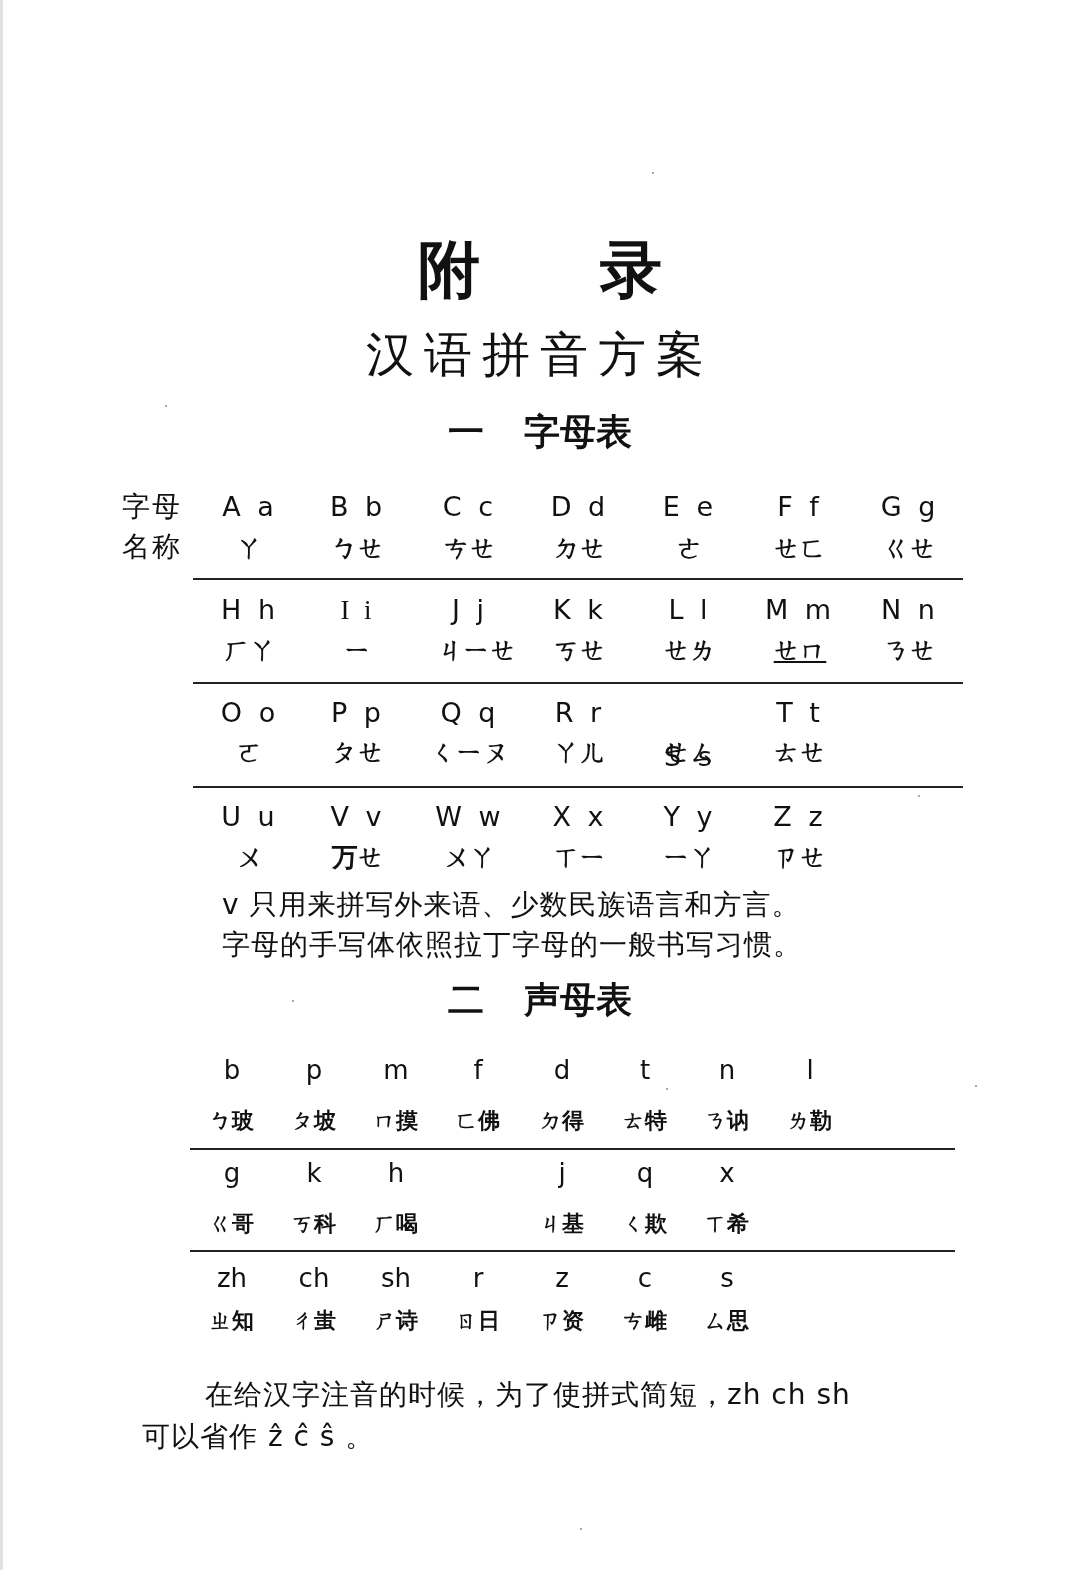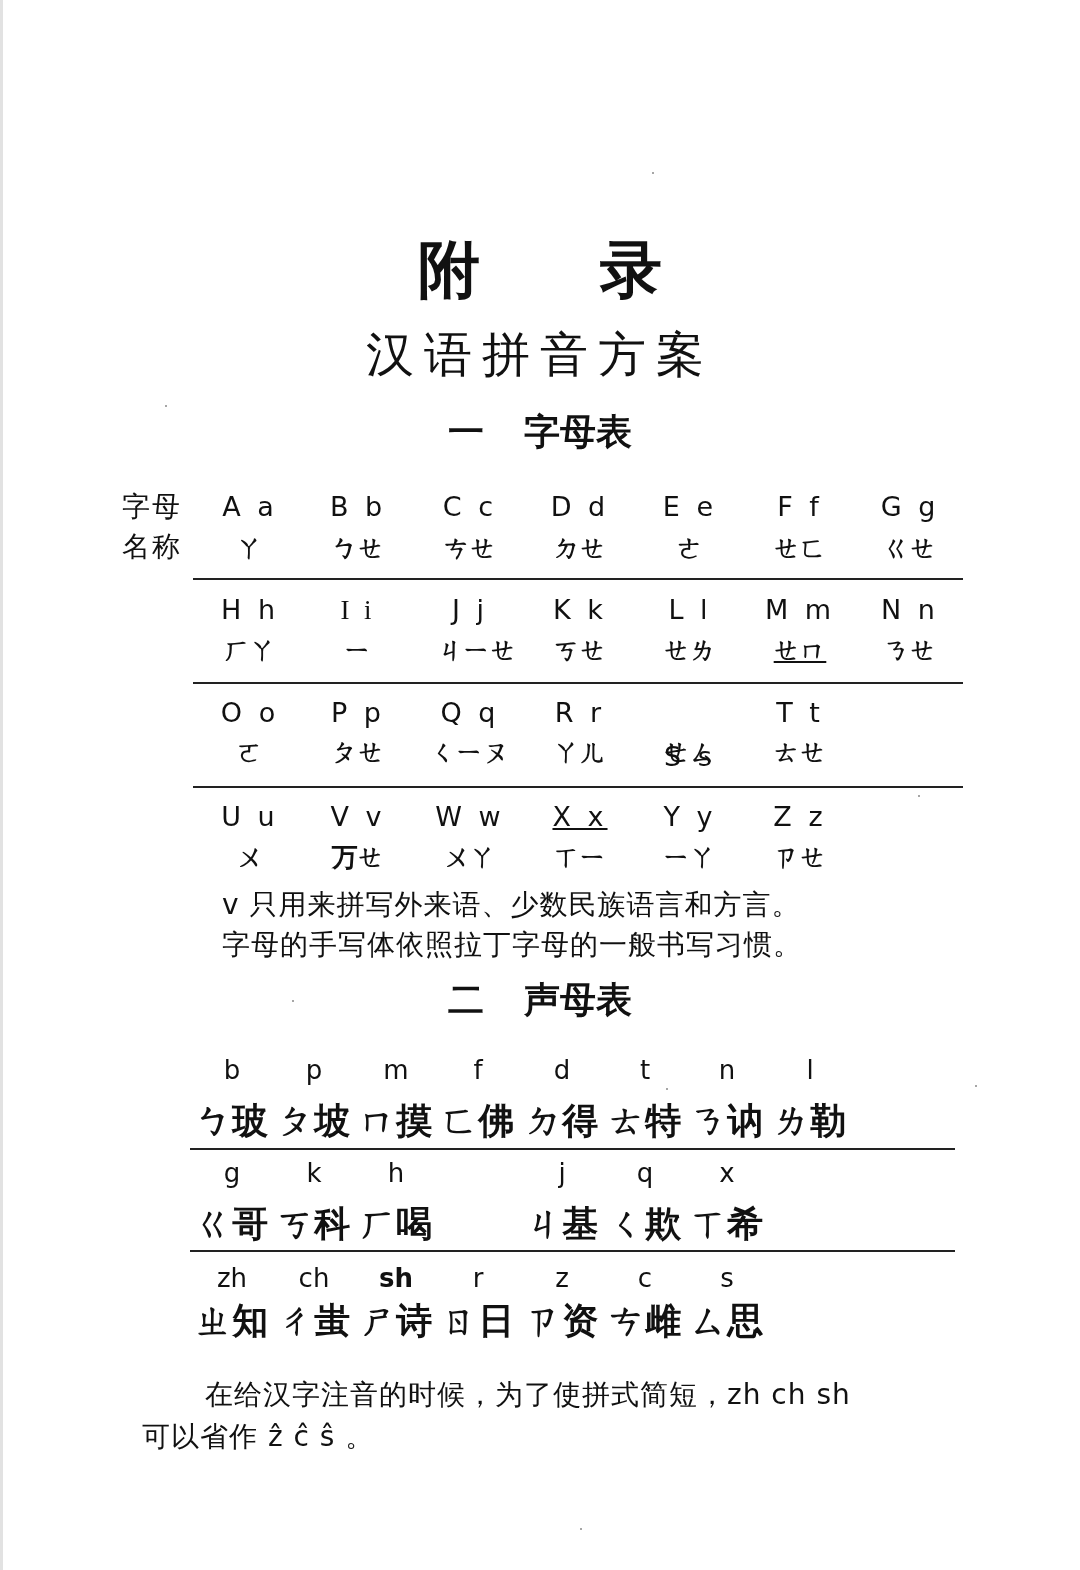--- a/index.html
+++ b/index.html
@@ -93,21 +93,21 @@
       width: 80px;
       text-align: center;
       font-family: "DejaVu Sans", "Liberation Sans", sans-serif;
       font-size: 26px;
       line-height: 34px;
     }
     .init-zh {
       width: 84px;
       text-align: center;
       font-family: "DejaVu Sans", "Liberation Sans", sans-serif;
-      font-size: 36px;
+      font-size: 22px;
       line-height: 36px;
       font-weight: bold;
     }
 
     .para {
       font-family: "DejaVu Sans", "Liberation Sans", sans-serif;
       font-size: 28px;
       line-height: 38px;
       letter-spacing: 1px;
     }
@@ -176,21 +176,21 @@
     <div class="abs cell letter" style="left: 635px; top: 692px; margin-top: 48px;">S s</div>
     <div class="abs cell zhuyin" style="left: 635px; top: 735px;">ㄝㄙ</div>
     <div class="abs cell letter" style="left: 745px; top: 696px;">T t</div>
     <div class="abs cell zhuyin" style="left: 745px; top: 735px;">ㄊㄝ</div>
     <div class="abs cell letter" style="left: 195px; top: 800px;">U u</div>
     <div class="abs cell zhuyin" style="left: 195px; top: 840px;">ㄨ</div>
     <div class="abs cell letter" style="left: 303px; top: 800px;">V v</div>
     <div class="abs cell zhuyin" style="left: 303px; top: 840px;">ㄪㄝ</div>
     <div class="abs cell letter" style="left: 415px; top: 800px;">W w</div>
     <div class="abs cell zhuyin" style="left: 415px; top: 840px;">ㄨㄚ</div>
-    <div class="abs cell letter" style="left: 525px; top: 800px; text-decoration: underline;">X x</div>
+    <div class="abs cell letter" style="left: 525px; top: 800px;">X x</div>
     <div class="abs cell zhuyin" style="left: 525px; top: 840px;">ㄒㄧ</div>
     <div class="abs cell letter" style="left: 635px; top: 800px;">Y y</div>
     <div class="abs cell zhuyin" style="left: 635px; top: 840px;">ㄧㄚ</div>
     <div class="abs cell letter" style="left: 745px; top: 800px;">Z z</div>
     <div class="abs cell zhuyin" style="left: 745px; top: 840px;">ㄗㄝ</div>
     <div class="abs rule" style="left: 193px; width: 770px; top: 578px;"></div>
     <div class="abs rule" style="left: 193px; width: 770px; top: 682px;"></div>
     <div class="abs rule" style="left: 193px; width: 770px; top: 786px;"></div>
   </div>
 
@@ -227,21 +227,21 @@
     <div class="abs init-letter" style="left: 522px; top: 1156px;">j</div>
     <div class="abs init-zh" style="left: 520px; top: 1206px;">ㄐ基</div>
     <div class="abs init-letter" style="left: 605px; top: 1156px;">q</div>
     <div class="abs init-zh" style="left: 603px; top: 1206px;">ㄑ欺</div>
     <div class="abs init-letter" style="left: 687px; top: 1156px;">x</div>
     <div class="abs init-zh" style="left: 685px; top: 1206px;">ㄒ希</div>
     <div class="abs init-letter" style="left: 192px; top: 1261px;">zh</div>
     <div class="abs init-zh" style="left: 190px; top: 1303px;">ㄓ知</div>
     <div class="abs init-letter" style="left: 274px; top: 1261px;">ch</div>
     <div class="abs init-zh" style="left: 272px; top: 1303px;">ㄔ蚩</div>
-    <div class="abs init-letter" style="left: 356px; top: 1261px; font-weight: bold;">sh</div>
+    <div class="abs init-letter" style="left: 356px; top: 1261px;">sh</div>
     <div class="abs init-zh" style="left: 354px; top: 1303px;">ㄕ诗</div>
     <div class="abs init-letter" style="left: 438px; top: 1261px;">r</div>
     <div class="abs init-zh" style="left: 436px; top: 1303px;">ㄖ日</div>
     <div class="abs init-letter" style="left: 522px; top: 1261px;">z</div>
     <div class="abs init-zh" style="left: 520px; top: 1303px;">ㄗ资</div>
     <div class="abs init-letter" style="left: 605px; top: 1261px;">c</div>
     <div class="abs init-zh" style="left: 603px; top: 1303px;">ㄘ雌</div>
     <div class="abs init-letter" style="left: 687px; top: 1261px;">s</div>
     <div class="abs init-zh" style="left: 685px; top: 1303px;">ㄙ思</div>
     <div class="abs rule" style="left: 190px; width: 765px; top: 1148px;"></div>

